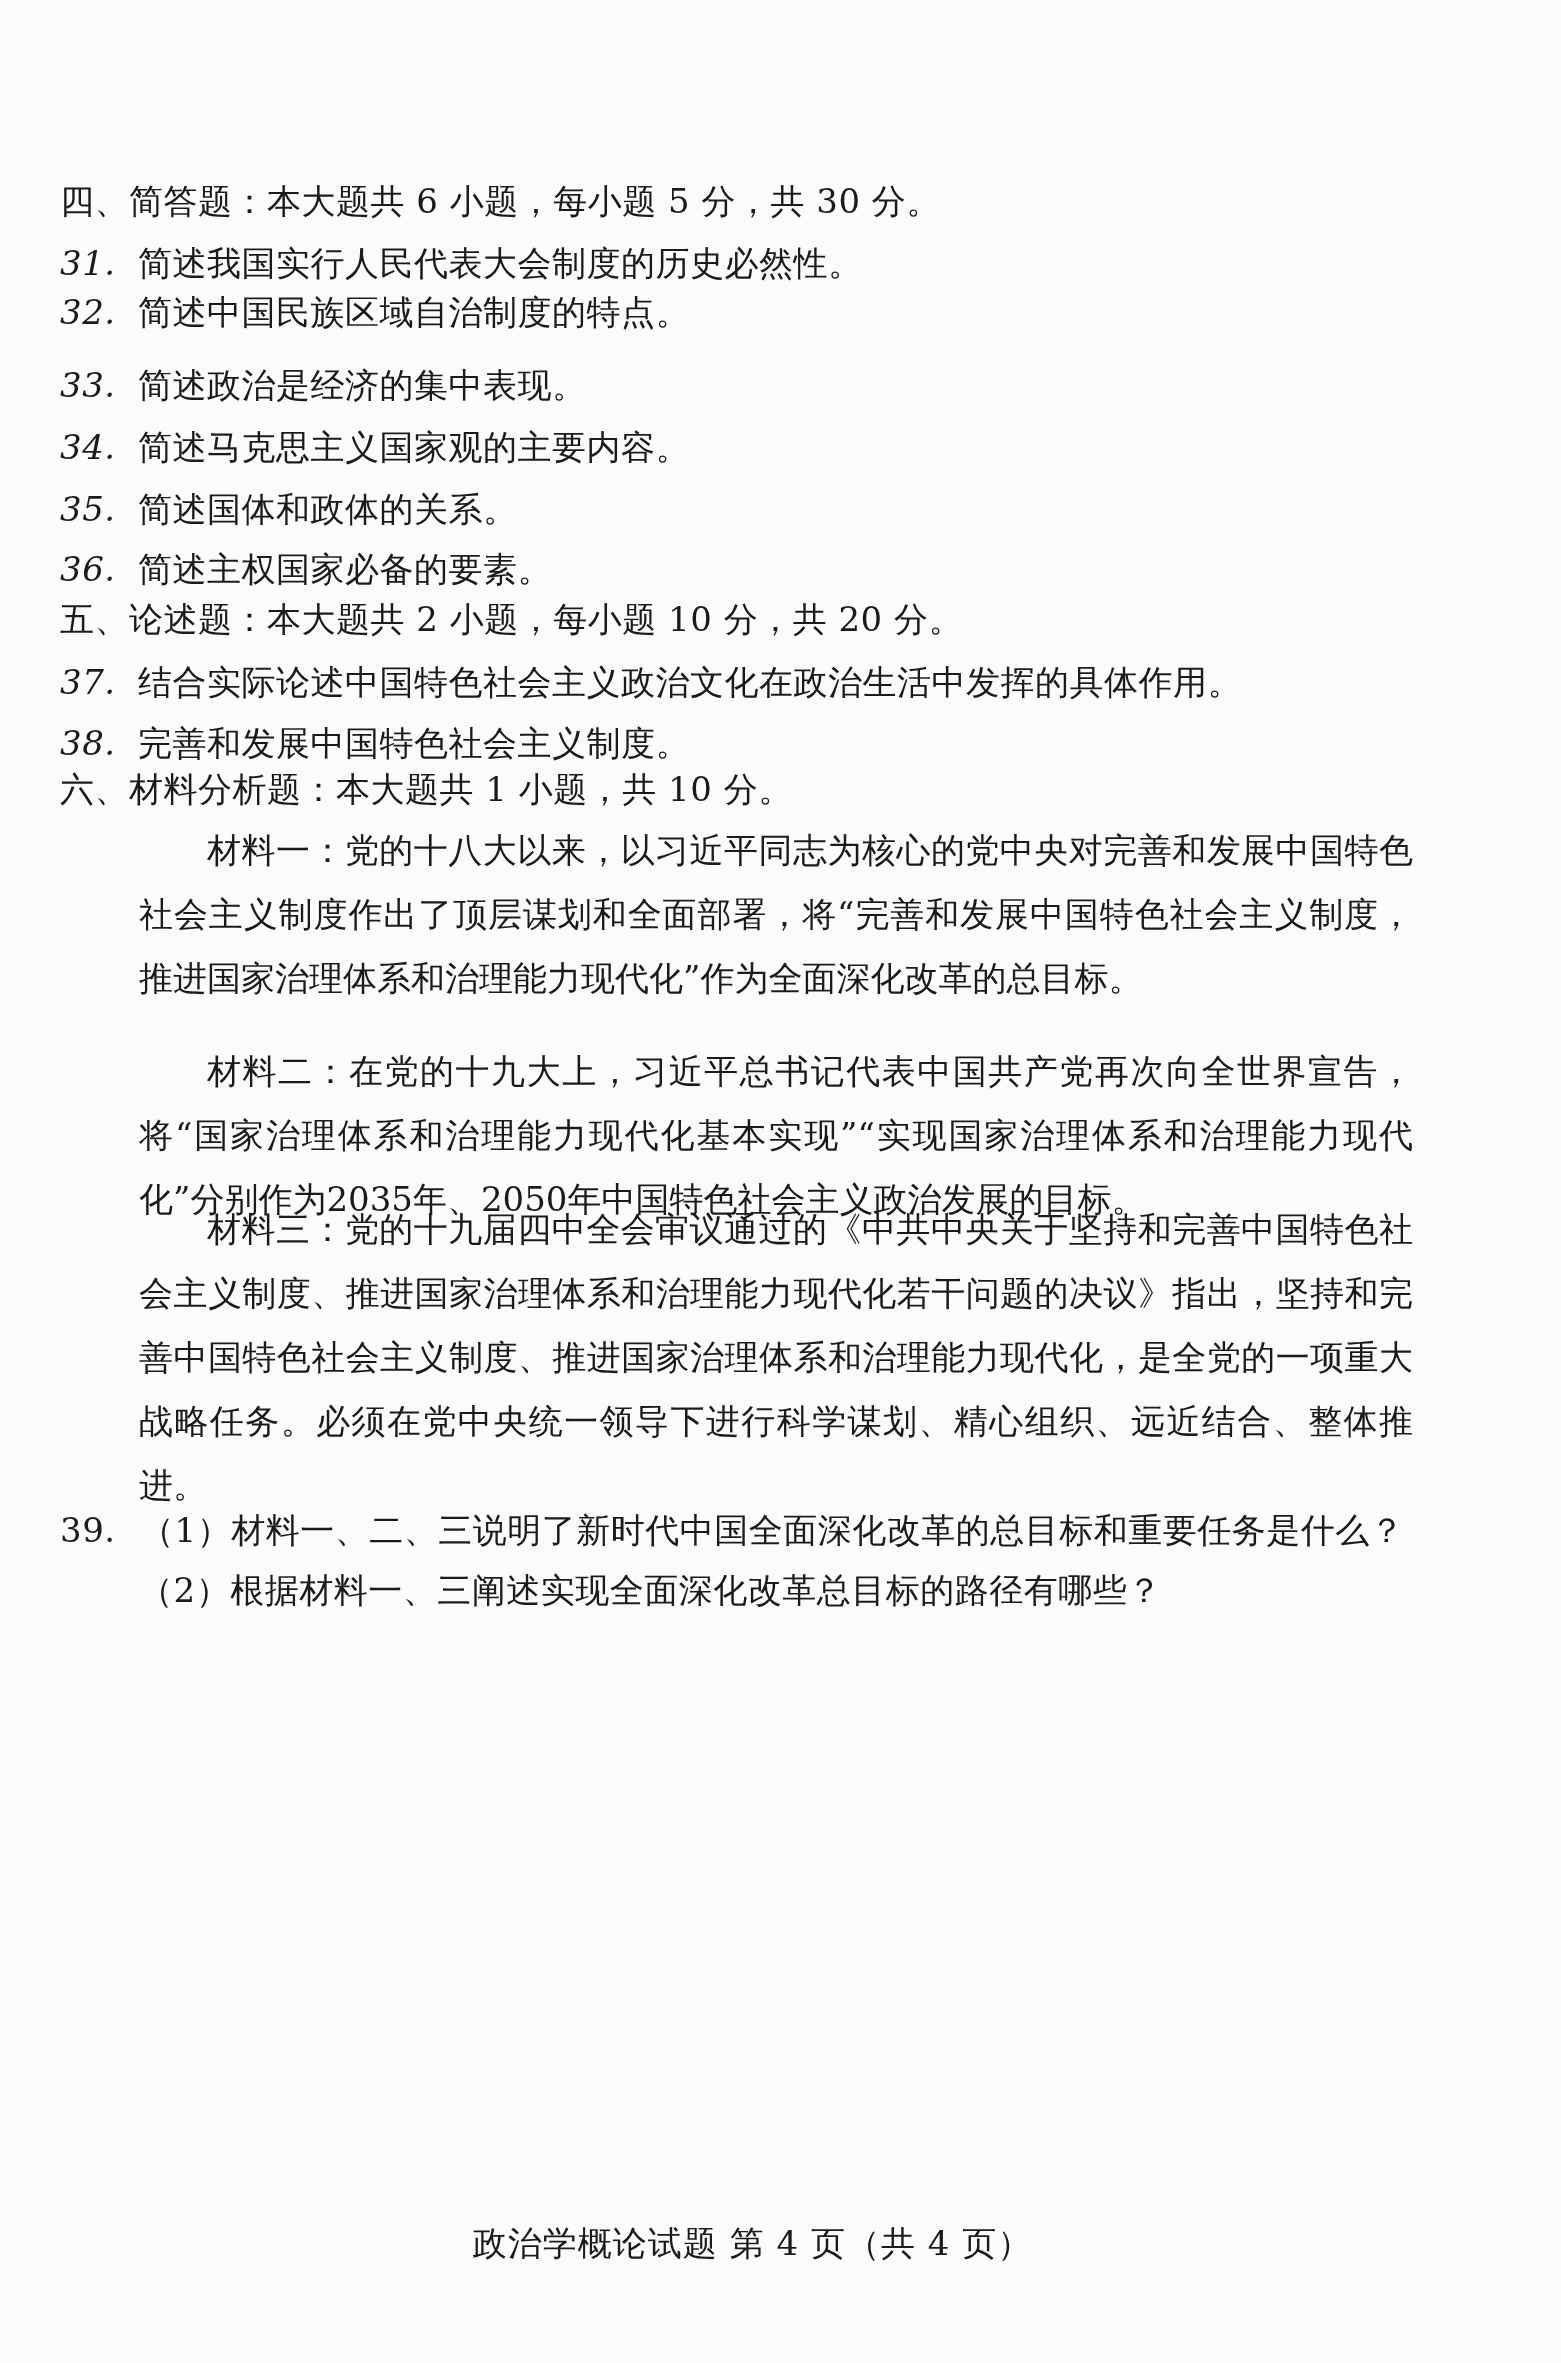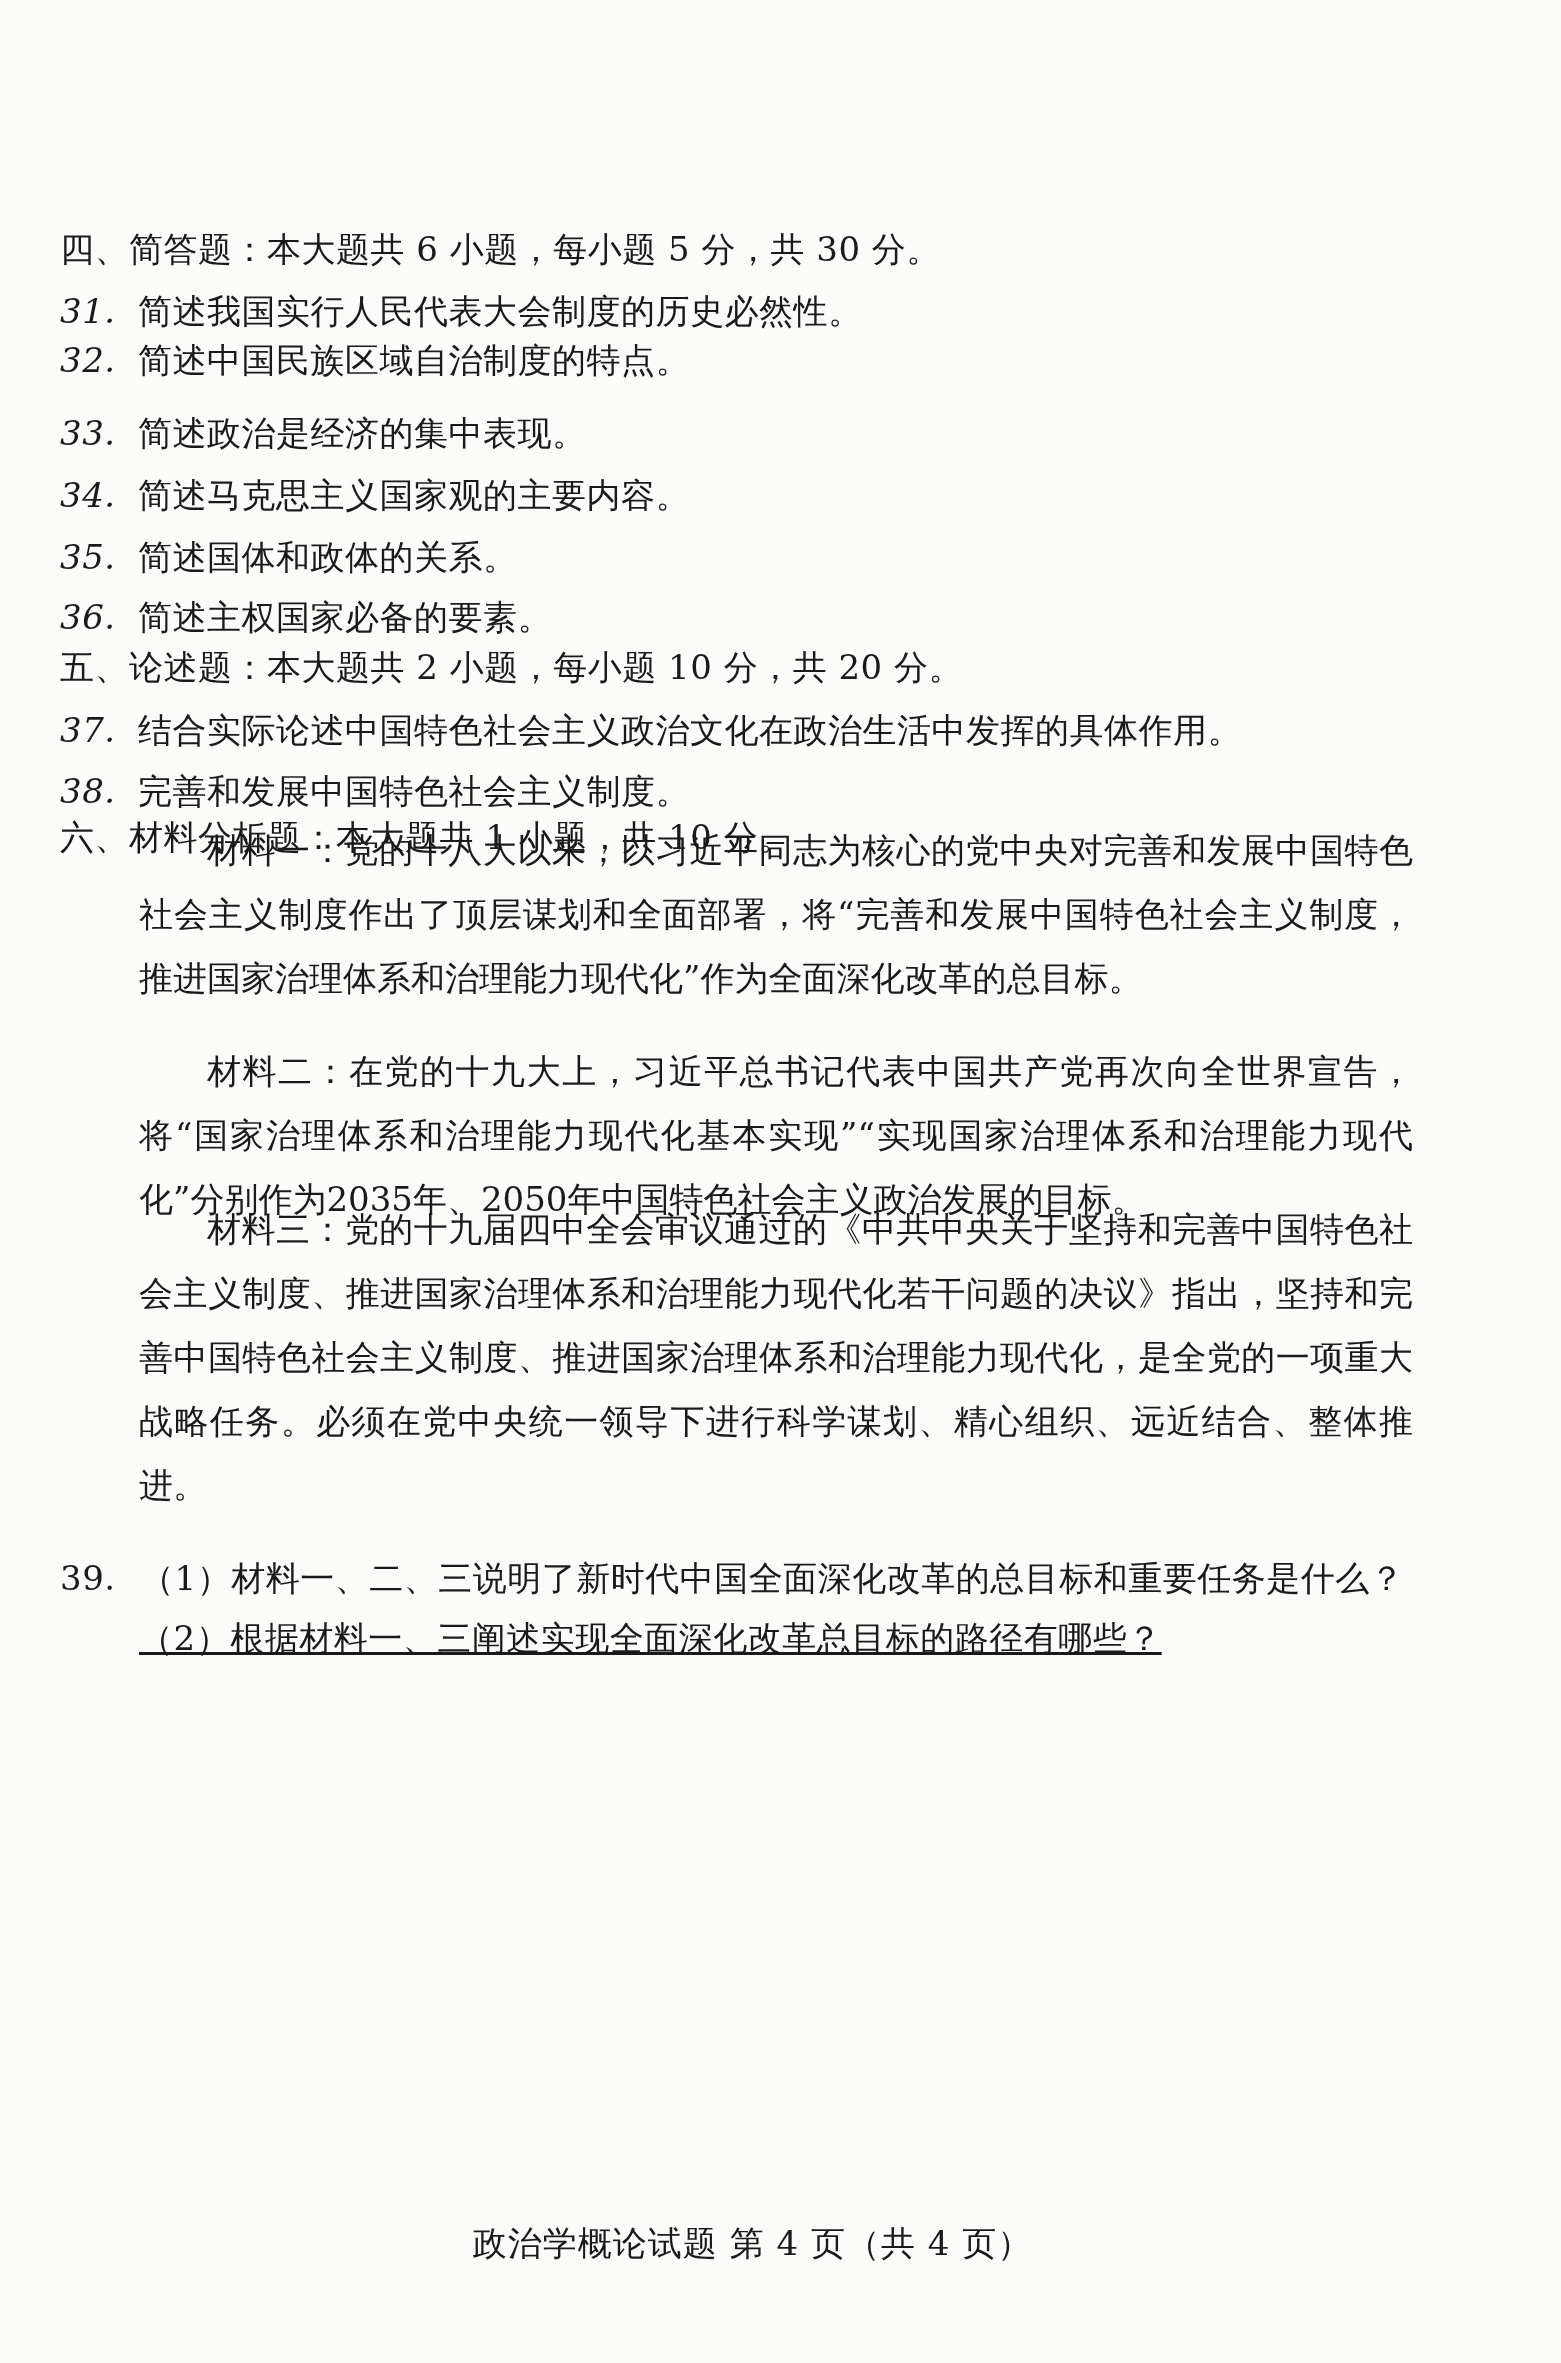--- a/index.html
+++ b/index.html
@@ -1,25 +1,25 @@
 <!DOCTYPE html>
 <html><head>
 <meta charset="utf-8">
 <style>
   html, body { margin:0; padding:0; }
   body {
     width:1561px; height:2363px; background:#fbfbf9; position:relative; overflow:hidden;
     font-family: "DejaVu Serif", "Liberation Serif", serif; color:#1a1a1a;
   }
-  .line { position:absolute; font-size:34px; line-height:40px; white-space:nowrap; letter-spacing:0.5px;margin-top:48px; }
+  .line { position:absolute; font-size:34px; line-height:40px; white-space:nowrap; letter-spacing:0.5px; }
   .sec { left:60px; }
   .q { left:60px; }
   .q .num { display:inline-block; width:78px;font-style:italic; }
   .para { left:139px; width:1274px; white-space:normal; font-size:34px; line-height:64px; position:absolute; text-align:justify; text-indent:68px; }
-  .sub { left:139px;text-decoration:underline; }
+  .sub { left:139px; }
   .footer { position:absolute; left:0; width:1505px; top:2221px; text-align:center; font-size:34px; letter-spacing:1px; }
 </style>
 </head>
 <body>
 
 <div>
   <div class="line sec" style="top:181px">四、简答题：本大题共 6 小题，每小题 5 分，共 30 分。</div>
 
   <div class="line q" style="top:243px"><span class="num">31.</span><span>简述我国实行人民代表大会制度的历史必然性。</span></div>
   <div class="line q" style="top:292px"><span class="num">32.</span><span>简述中国民族区域自治制度的特点。</span></div>

